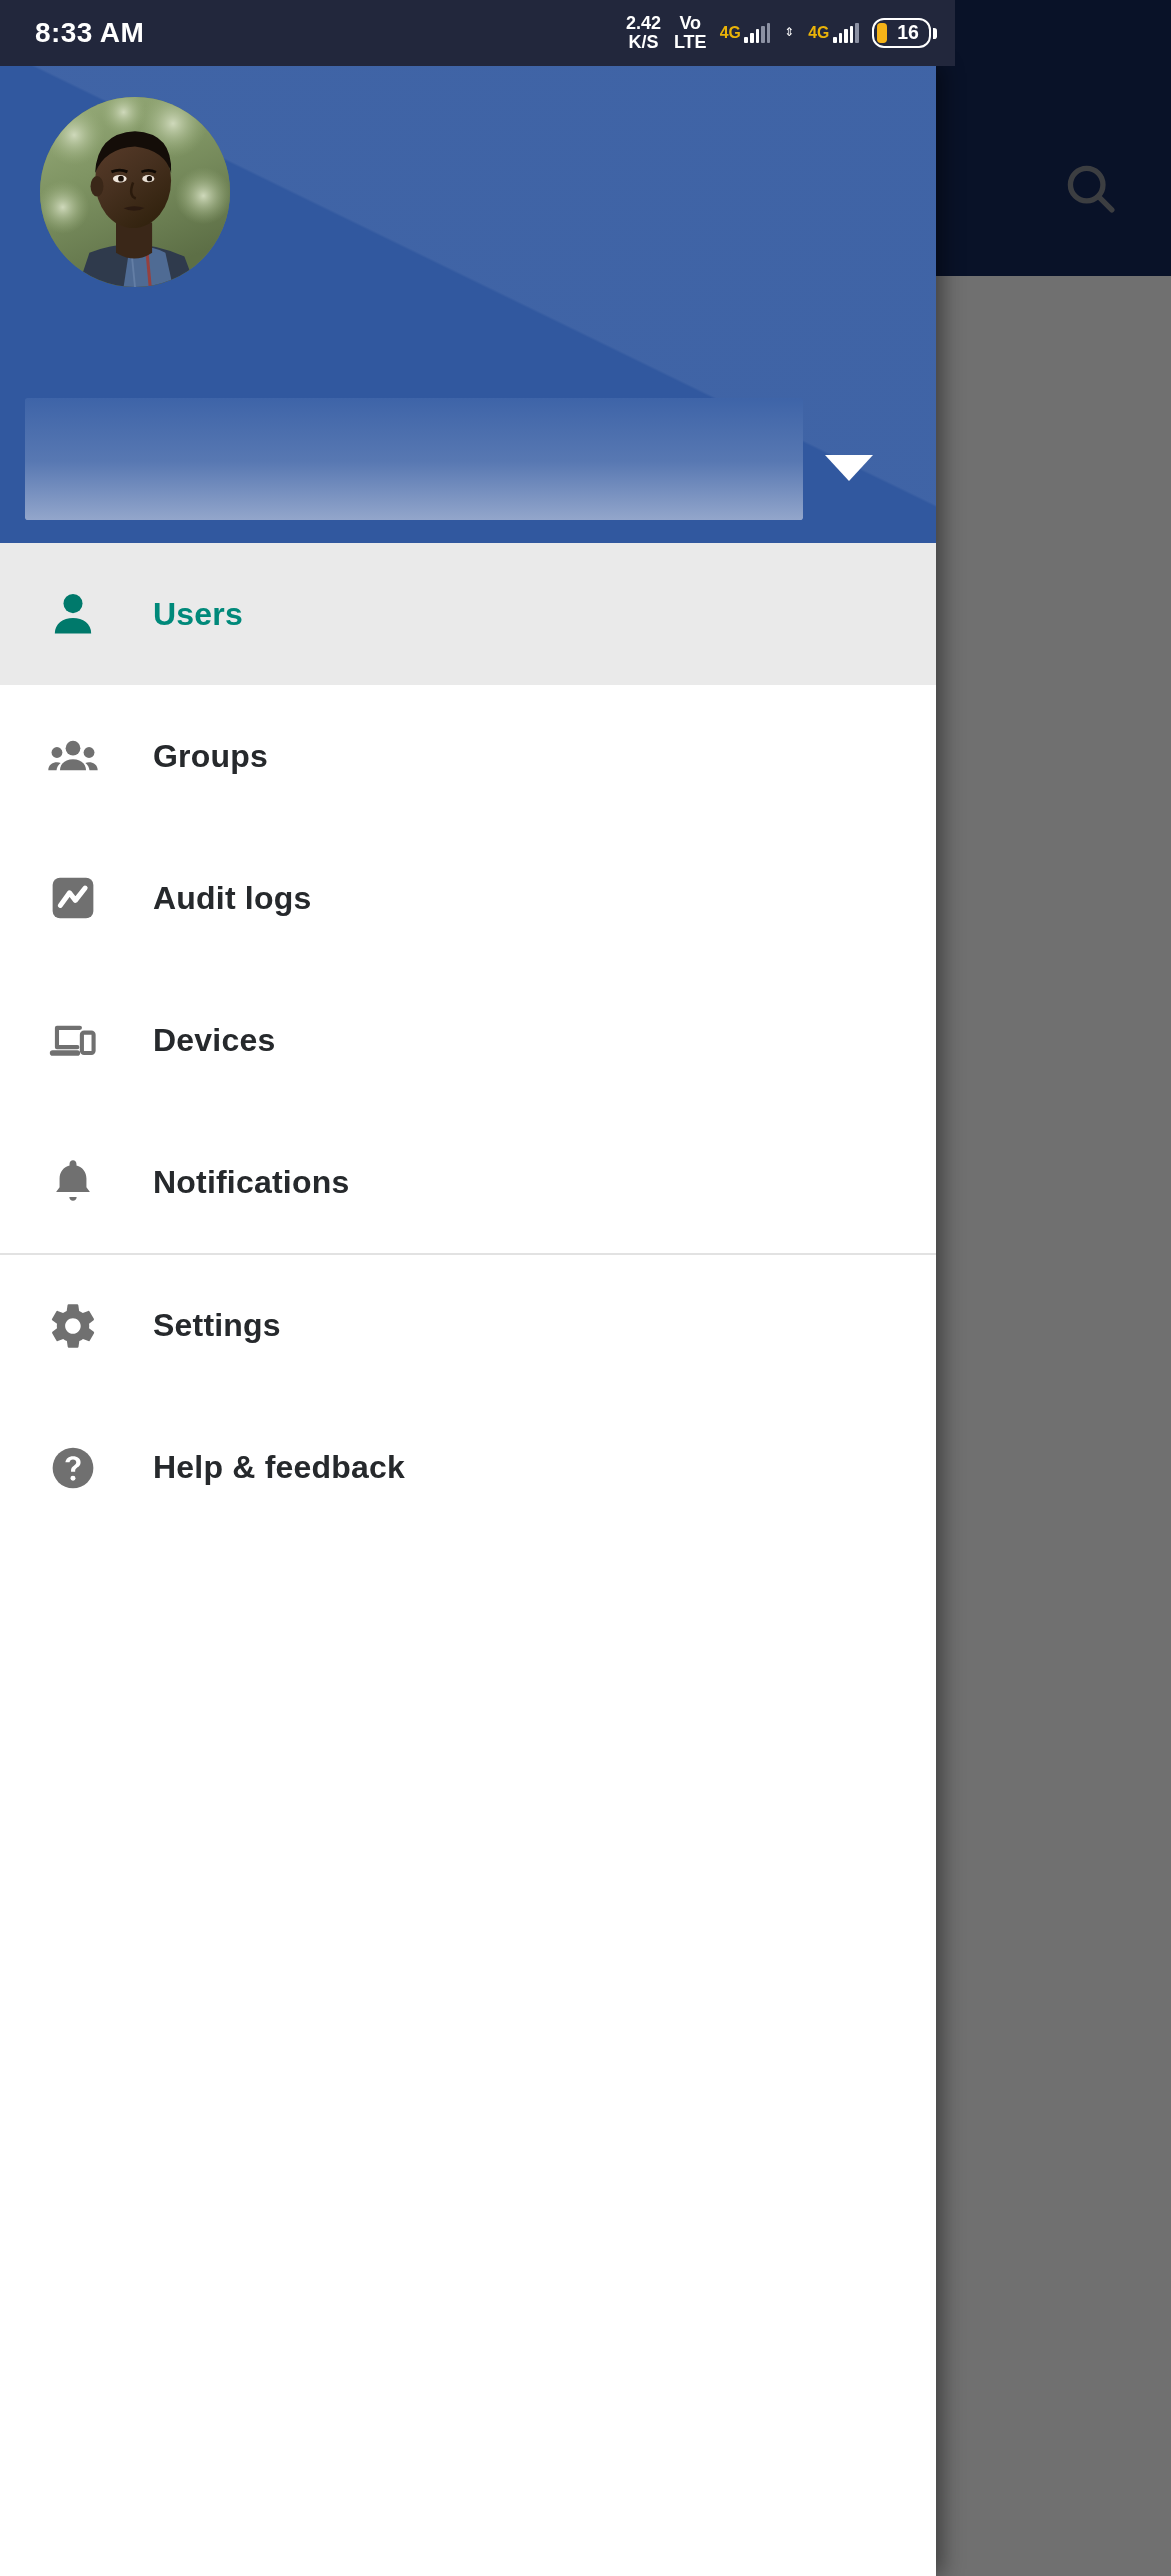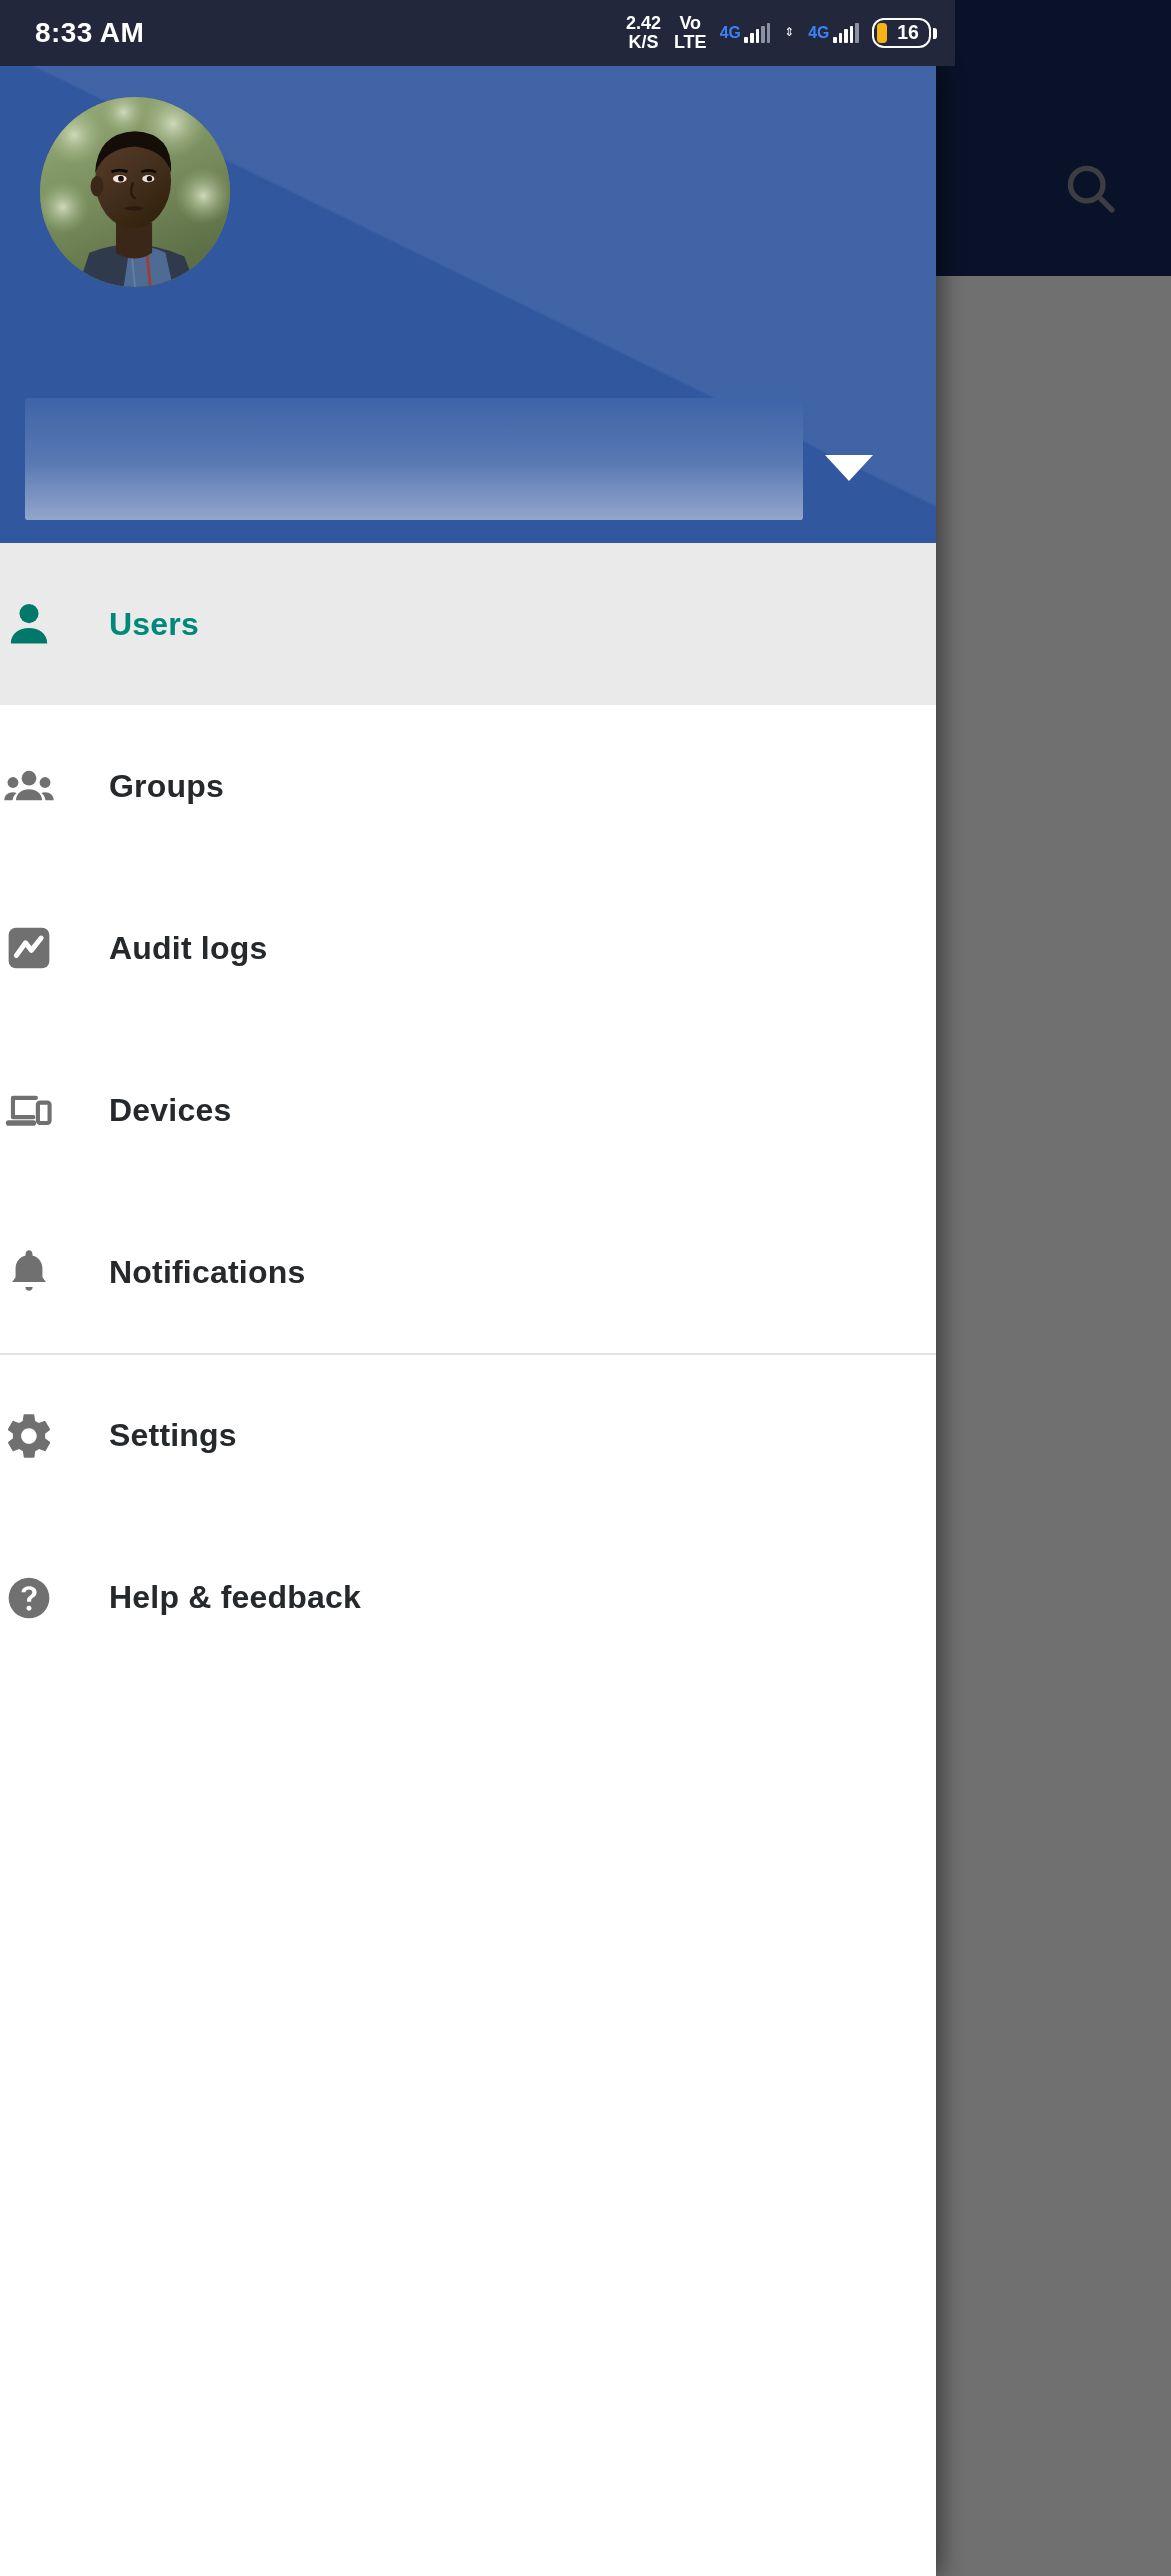--- a/index.html
+++ b/index.html
@@ -38,21 +38,21 @@
     padding:0 24px 0 35px;
   }
   .status-time { color:#fff; font-size:28px; font-weight:bold; letter-spacing:0.4px; }
   .status-right { display:flex; align-items:center; gap:13px; }
   .stack2 {
     display:flex; flex-direction:column; align-items:center; justify-content:center;
     color:#fff; font-size:18px; font-weight:bold; line-height:1.08;
   }
   .sig-group { display:flex; align-items:flex-end; gap:2.8px; position:relative; }
   .sig-label {
-    color:#3b82f6; font-size:15.8px; font-weight:bold; line-height:1;
+    color:#eab308; font-size:15.8px; font-weight:bold; line-height:1;
     margin-right:0.9px; align-self:flex-start; margin-top:1.9px;
   }
   .bars { display:flex; align-items:flex-end; gap:1.9px; height:20.4px; }
   .bars i { display:block; width:3.7px; background:#ffffff; border-radius:0.9px; }
   .bars i.dim { background:#8c91a3; }
   .updown { color:#fff; font-size:12px; line-height:1; margin:0 0.9px 1.9px 0.9px; }
   .battery {
     position:relative; display:flex; align-items:center;
     width:59px; height:30px; border:2.8px solid #fff; border-radius:12px;
     padding:3px; gap:2.8px;
@@ -103,21 +103,21 @@
     border-left:24px solid transparent;
     border-right:24px solid transparent;
     border-top:26px solid #ffffff;
     transform:translateY(-56px);
   }
 
   
   .menu { position:relative; width:936px; background:#ffffff; }
   .menu-item {
     position:relative; display:flex; align-items:center;
-    height:162px; background:#ffffff;
+    height:142px; padding-left:44px; background:#ffffff;
   }
   .menu-item.selected { background:#eaeaea; }
   .menu-icon {
     width:57px; height:57px; display:flex; align-items:center; justify-content:center;
     flex:0 0 57px;
   }
   .menu-icon svg { display:block; }
   .menu-label {
     margin-left:52px; font-size:32px; font-weight:bold;
     color:#26292c; letter-spacing:0.2px; white-space:nowrap;

